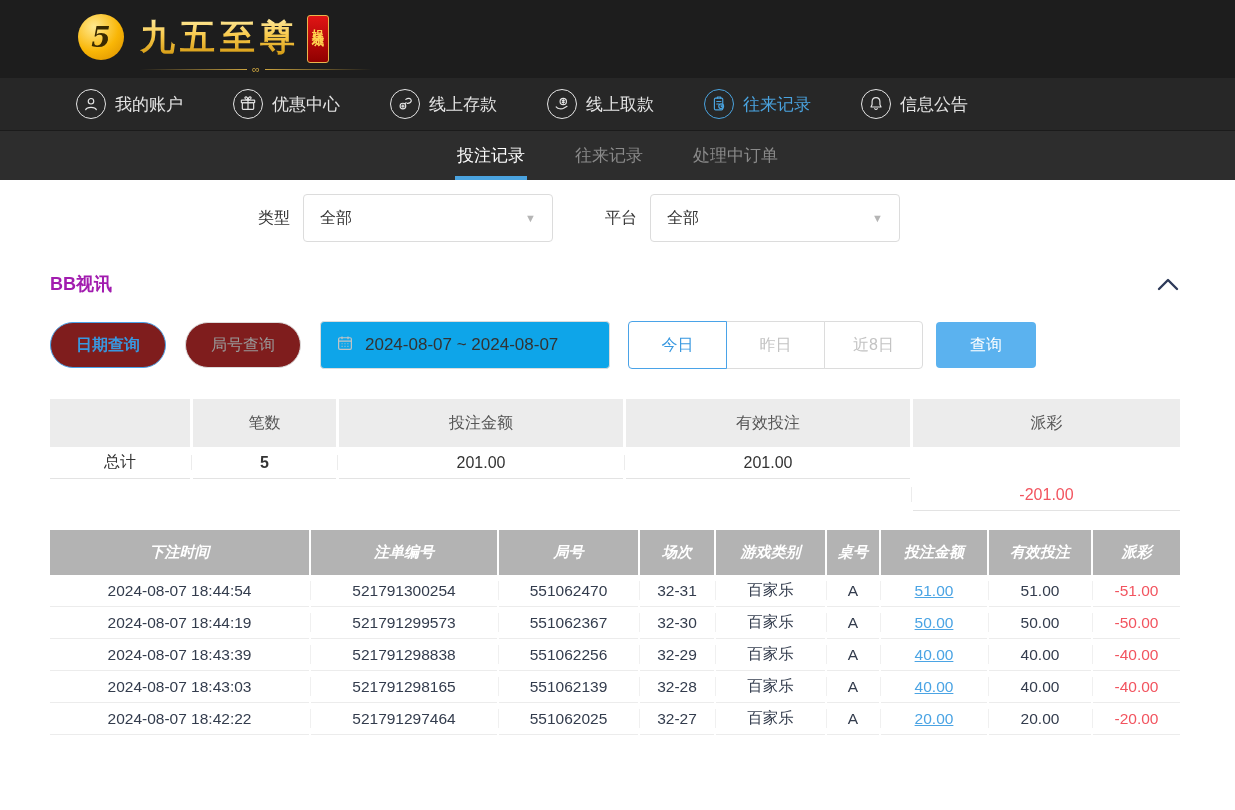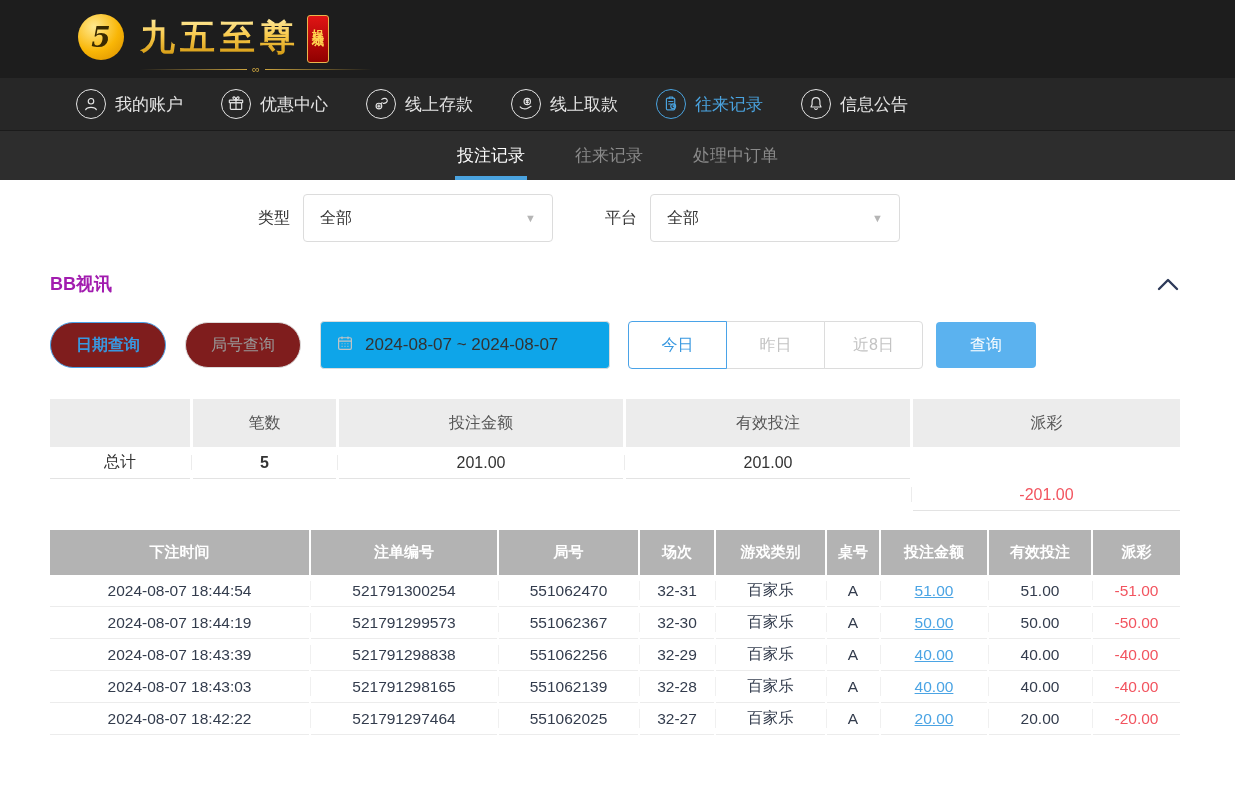--- a/index.html
+++ b/index.html
@@ -58,21 +58,21 @@
   .avatar-mosaic { width:32px; height:32px; border-radius:4px; }
   .name-mosaic { width:94px; height:24px; border-radius:2px; margin-left:10px; }
   .balance-group { margin-left:52px; display:flex; align-items:center; }
   .wallet-mosaic { width:30px; height:30px; border-radius:4px; }
   .balance-amount { color:var(--accent,#4aa3df); font-size:21px; font-weight:bold; margin-left:12px; }
   .balance-currency { color:var(--accent,#4aa3df); font-size:12px; font-weight:bold; margin-left:6px; letter-spacing:1px; }
 
   
   .navbar {
     height:52px; background:#272727; display:flex; align-items:center;
-    padding-left:76px; gap:38px;
+    padding-left:76px; gap:50px;
   }
   .nav-item { display:flex; align-items:center; gap:9px; color:#e4e4e4; font-size:17px; cursor:pointer; }
   .nav-icon {
     width:30px; height:30px; border:1.5px solid currentColor; border-radius:50%;
     display:flex; align-items:center; justify-content:center; flex:none;
   }
   .nav-icon svg { stroke:currentColor; fill:none; stroke-width:1.4; stroke-linecap:round; stroke-linejoin:round; }
   .nav-item.active { color:var(--accent,#4aa3df); }
 
   
@@ -154,21 +154,21 @@
   .sum-cell.neg { color:var(--negative_red,#f2545f);margin-top:32px; }
 
   
   .bet-table {
     margin-top:19px; width:1130px;
     display:grid; grid-template-columns:259px 186px 139px 74px 109px 52px 106px 102px 87px;
     column-gap:2px;
   }
   .bet-head {
     height:45px; background:#b3b3b3; color:#fff; font-size:15px; font-weight:bold;
-    display:flex; align-items:center; justify-content:center;
+    display:flex; align-items:center; justify-content:center;font-style:italic;
   }
   .bet-cell {
     height:32px; background:#fff; font-size:15.5px; color:#333c4d;
     display:flex; align-items:center; justify-content:center;
     border-bottom:1px solid #ececec; position:relative;
   }
   .bet-cell.sep::before {
     content:''; position:absolute; left:-1.5px; top:6px; bottom:6px; width:1px; background:#f0f0f0;
   }
   .bet-cell.link { color:var(--link_blue,#4ba4e4); text-decoration:underline; cursor:pointer; }

